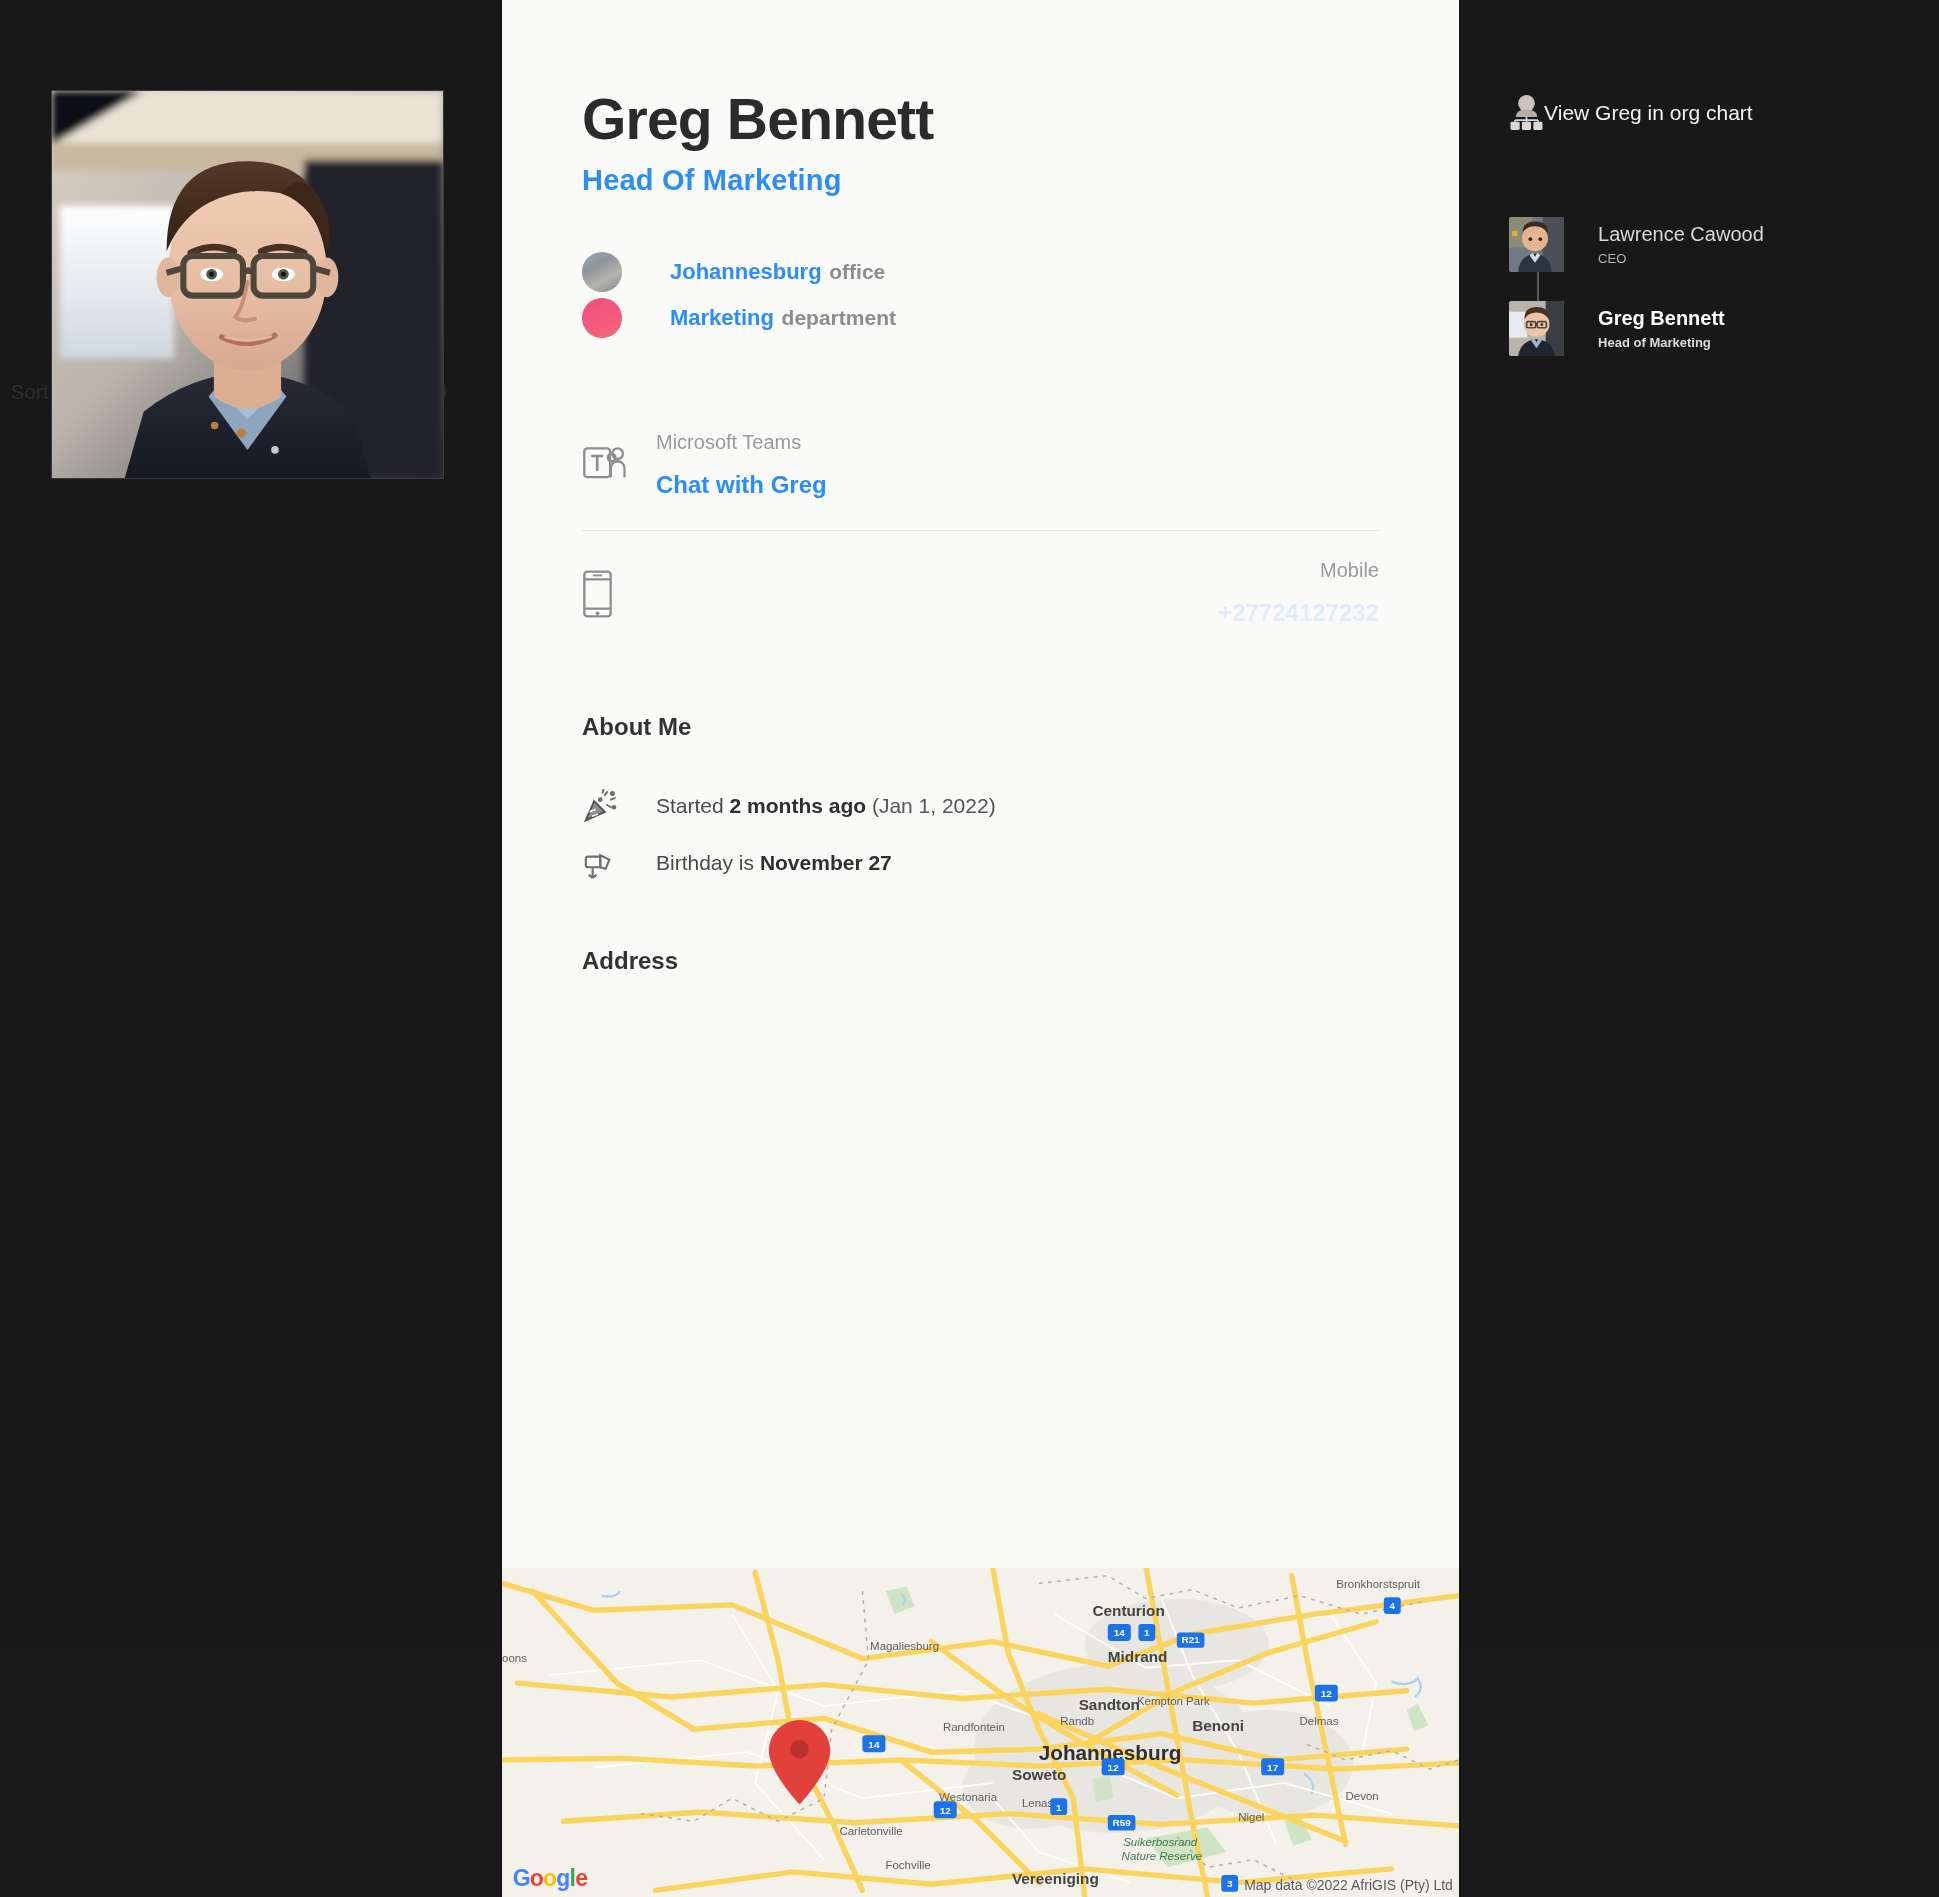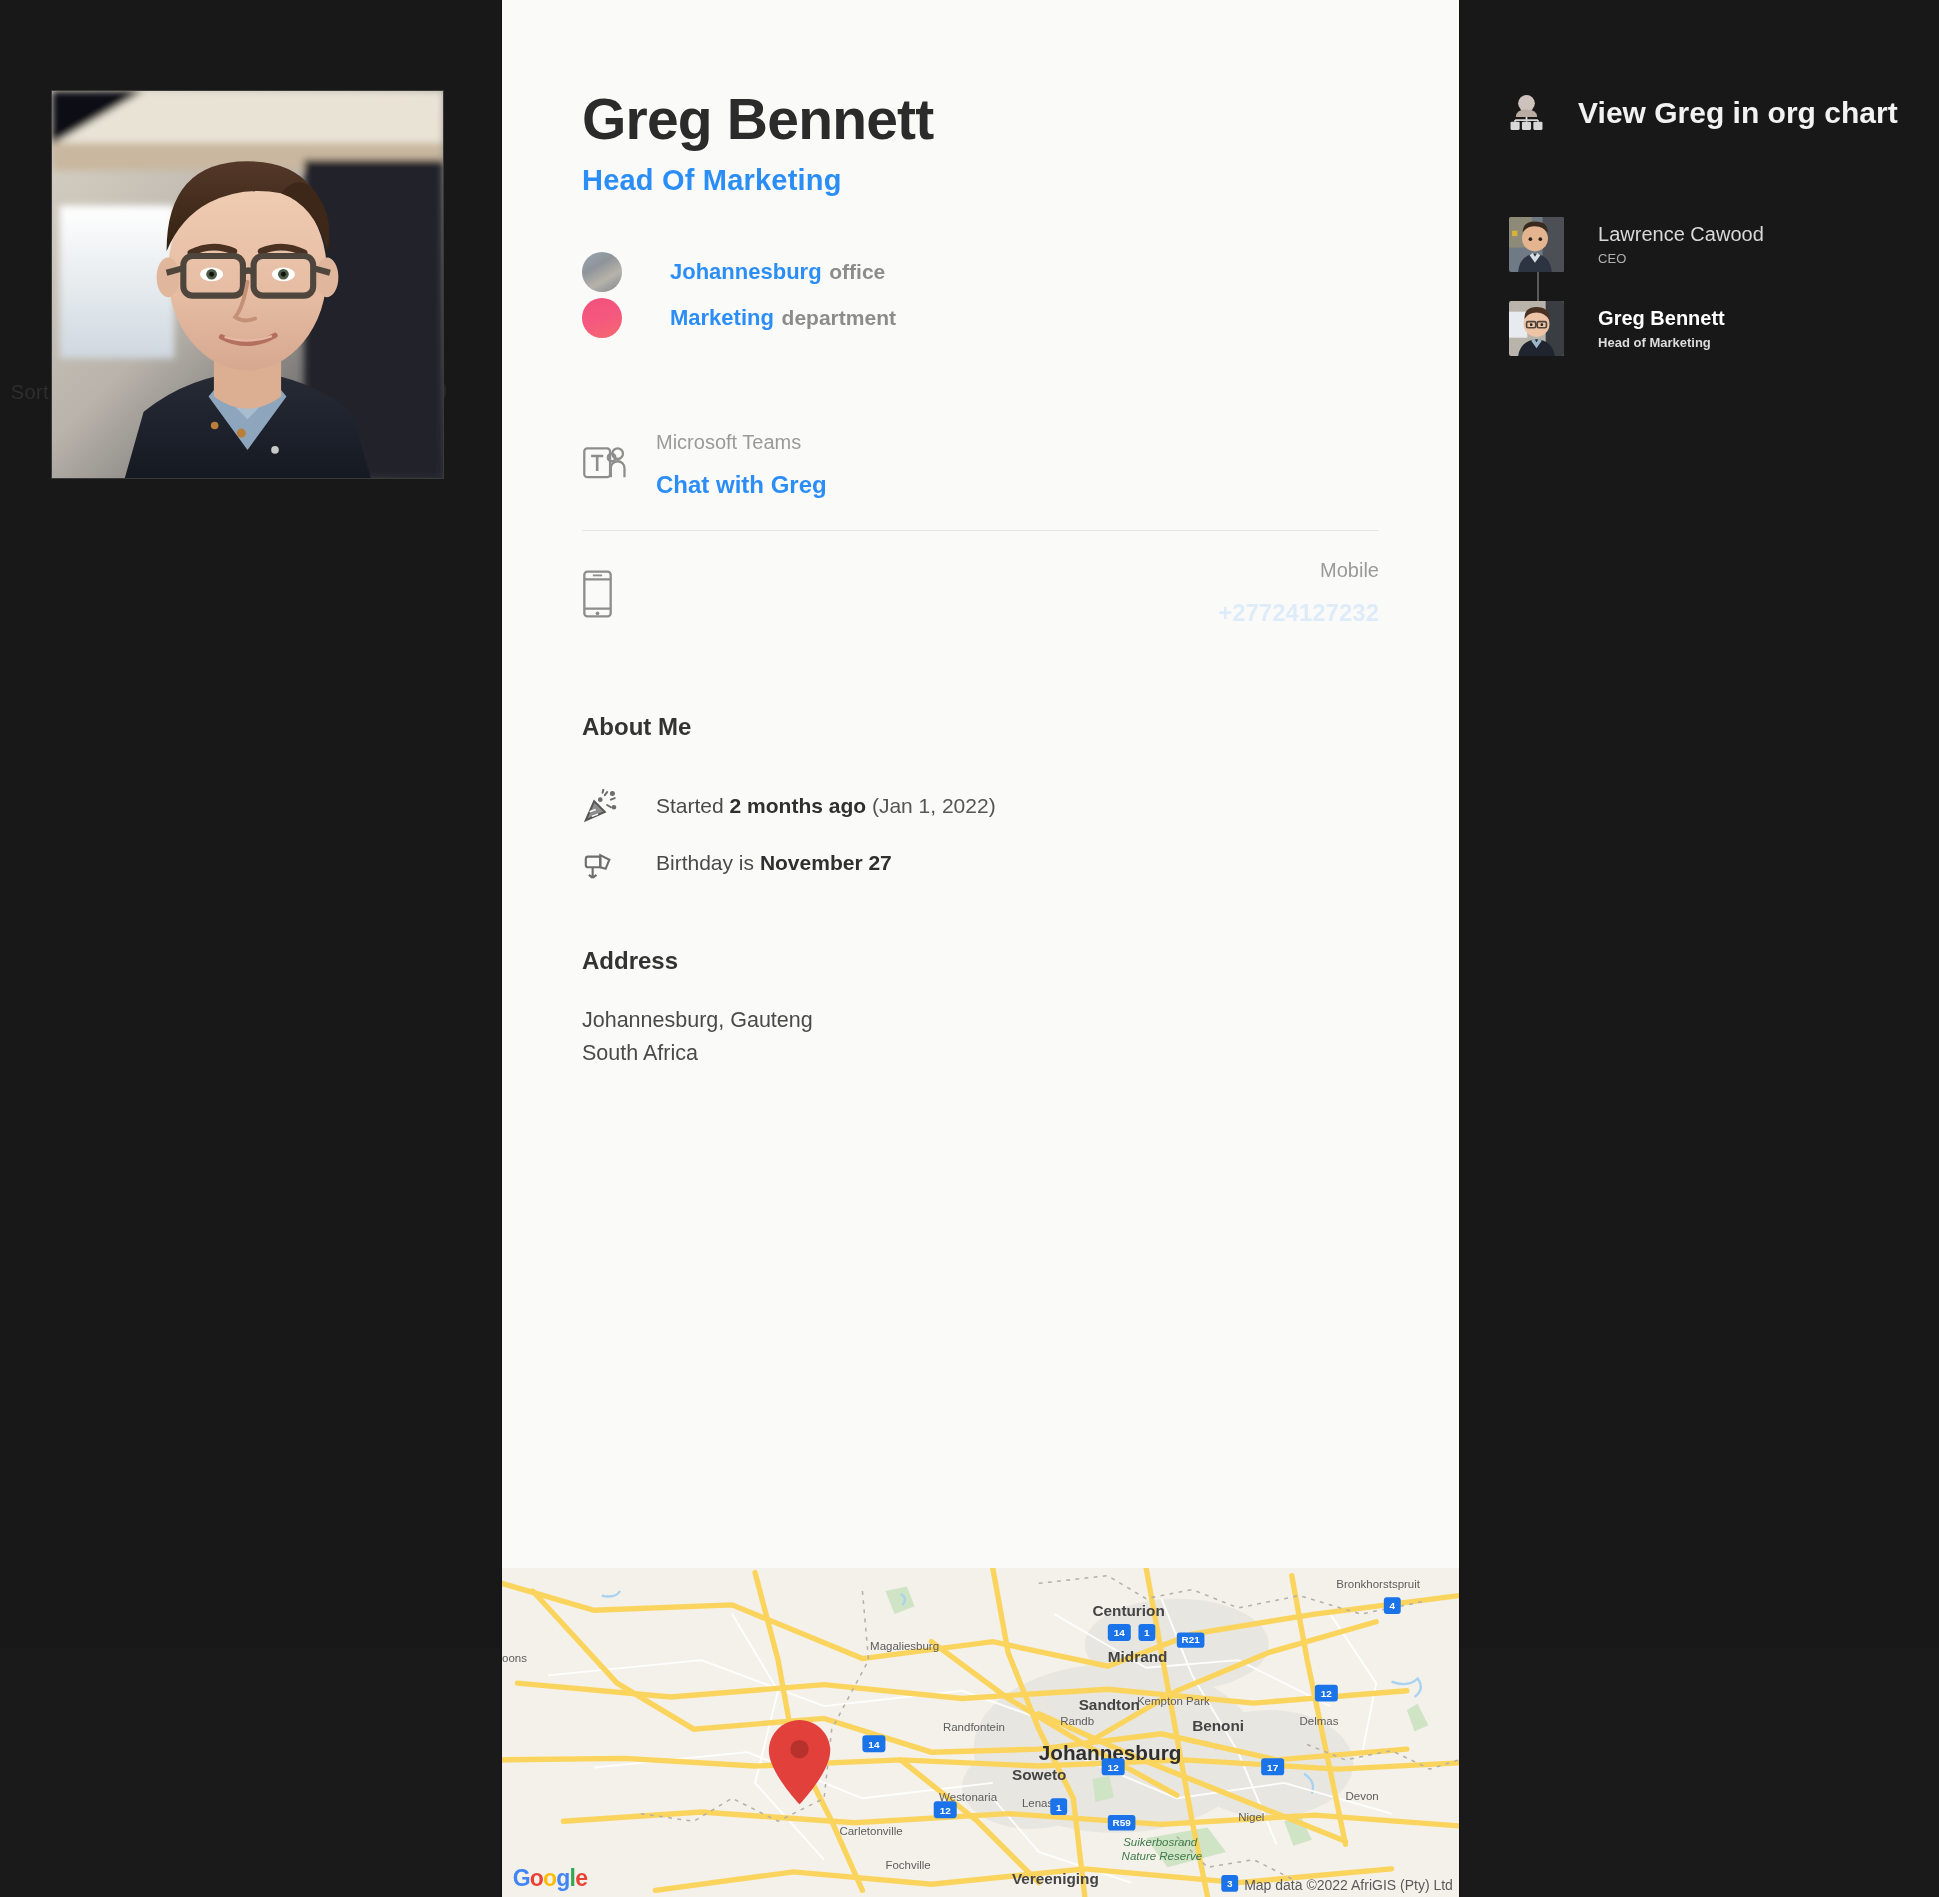--- a/index.html
+++ b/index.html
@@ -78,21 +78,21 @@
   .shield-txt { font-size: 13px; font-weight: 700; fill: #fff; font-family:"Liberation Sans",sans-serif; }
   .attrib { position: absolute; right: 6.1px; bottom: 5.4px; font-size: 14px; color: #5a5a5a; }
   .g-logo { position: absolute; left: 10.7px; bottom: 6.1px; font-size: 23px; font-weight: 700; letter-spacing: -0.8px; }
   .g-logo span:nth-child(1){color:#4285F4;} .g-logo span:nth-child(2){color:#EA4335;}
   .g-logo span:nth-child(3){color:#FBBC05;} .g-logo span:nth-child(4){color:#4285F4;}
   .g-logo span:nth-child(5){color:#34A853;} .g-logo span:nth-child(6){color:#EA4335;}
 
   
   .side { position: absolute; left: 1503px; top: 0; width: 437px; height: 1898px; }
   .side-cta { display: flex; align-items: center; margin: 94px 0 0 6.1px; }
-  .side-cta-label { color: #f2f2f2; font-size: 30px; font-weight: 700; margin-left: 34px; }
+  .side-cta-label { color: #f2f2f2; font-size: 21px; font-weight: 400; }
 
   .orgchart { margin: 86px 0 0 6.1px; position: relative; }
   .org-row { display: flex; align-items: center; position: relative; }
   .org-row + .org-row { margin-top: 29px; }
   .org-ava { width: 55px; height: 55px; flex: 0 0 auto; overflow: hidden; border-radius: 2.3px; background: #2a2f38; position: relative; }
   .org-txt { margin-left: 34px; }
   .org-name { font-size: 20px; color: #d8d8d8; }
   .org-name.current { color: #ffffff; font-weight: 700; }
   .org-role { font-size: 13px; color: #b0b0b0; margin-top: 4.6px; }
   .org-role.current { color: #dcdcdc; font-weight: 700; }
@@ -269,24 +269,20 @@
               <path d="M14 28 v14 M14 42 l-5 -4 M14 42 l5 -4"></path>
             </svg>
           </div>
           <div class="a-text">
             <span>Birthday is </span><b>November 27</b>
           </div>
         </div>
       </div>
 
       <div class="sec-head">Address</div>
-      <div class="addr">
-        <div>Johannesburg, Gauteng</div>
-        <div>South Africa</div>
-      </div>
     </div>
 
     <div class="map-wrap">
       <svg class="map-svg" viewBox="0 0 1248 430" preserveAspectRatio="none">
         <rect width="1248" height="430" fill="#f3f1ea"></rect>
 
         <g fill="#e8e6e0">
           <ellipse cx="800" cy="235" rx="185" ry="110"></ellipse>
           <ellipse cx="880" cy="100" rx="120" ry="60"></ellipse>
           <ellipse cx="690" cy="285" rx="90" ry="55"></ellipse>

